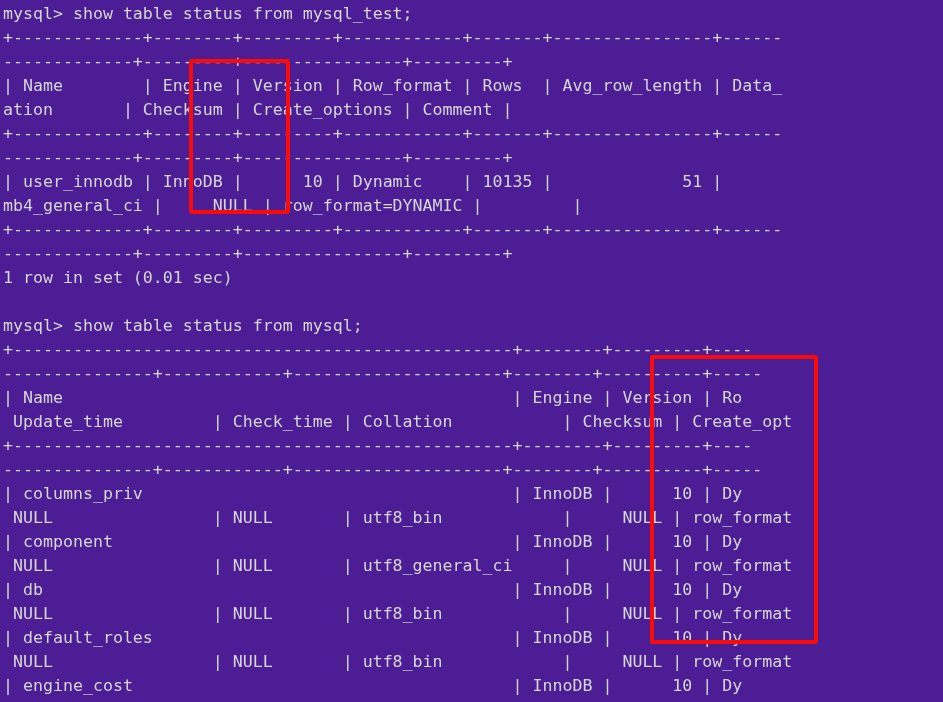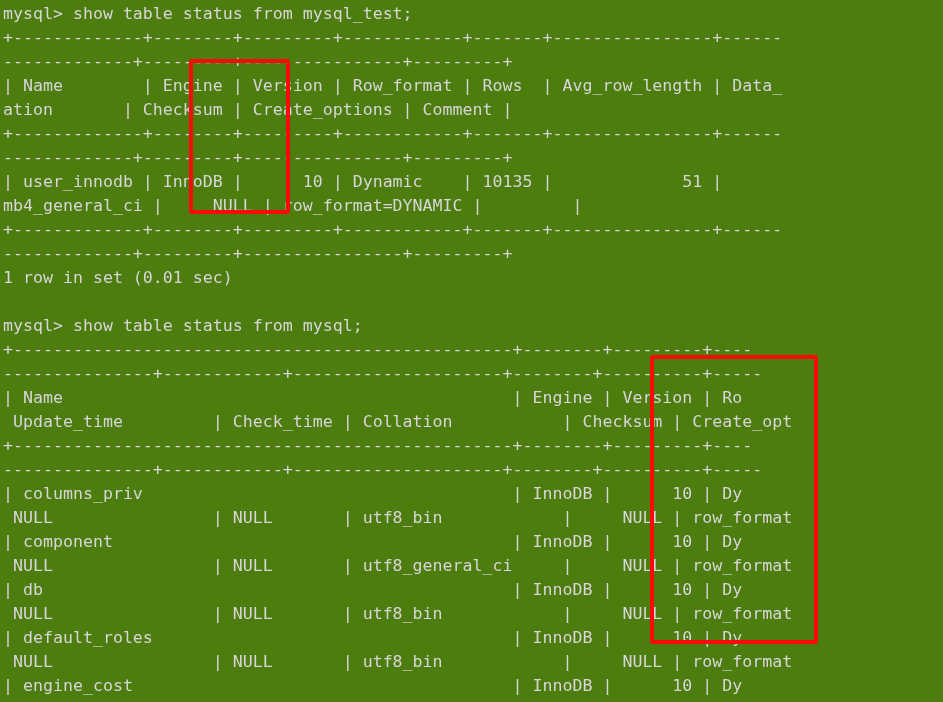--- a/index.html
+++ b/index.html
@@ -5,21 +5,21 @@
 <style>
   html, body {
     margin: 0;
     padding: 0;
     background: #0d0d0d;
   }
   #terminal {
     position: relative;
     width: 943px;
     height: 702px;
-    background: #4d7c0f;
+    background: #4c1d95;
     overflow: hidden;
     font-family: "DejaVu Sans Mono", "Liberation Mono", monospace;
   }
   #screen {
     position: absolute;
     left: 0;
     top: 0;
     width: 943px;
     height: 702px;
     padding: 2px 0 0 3px;

